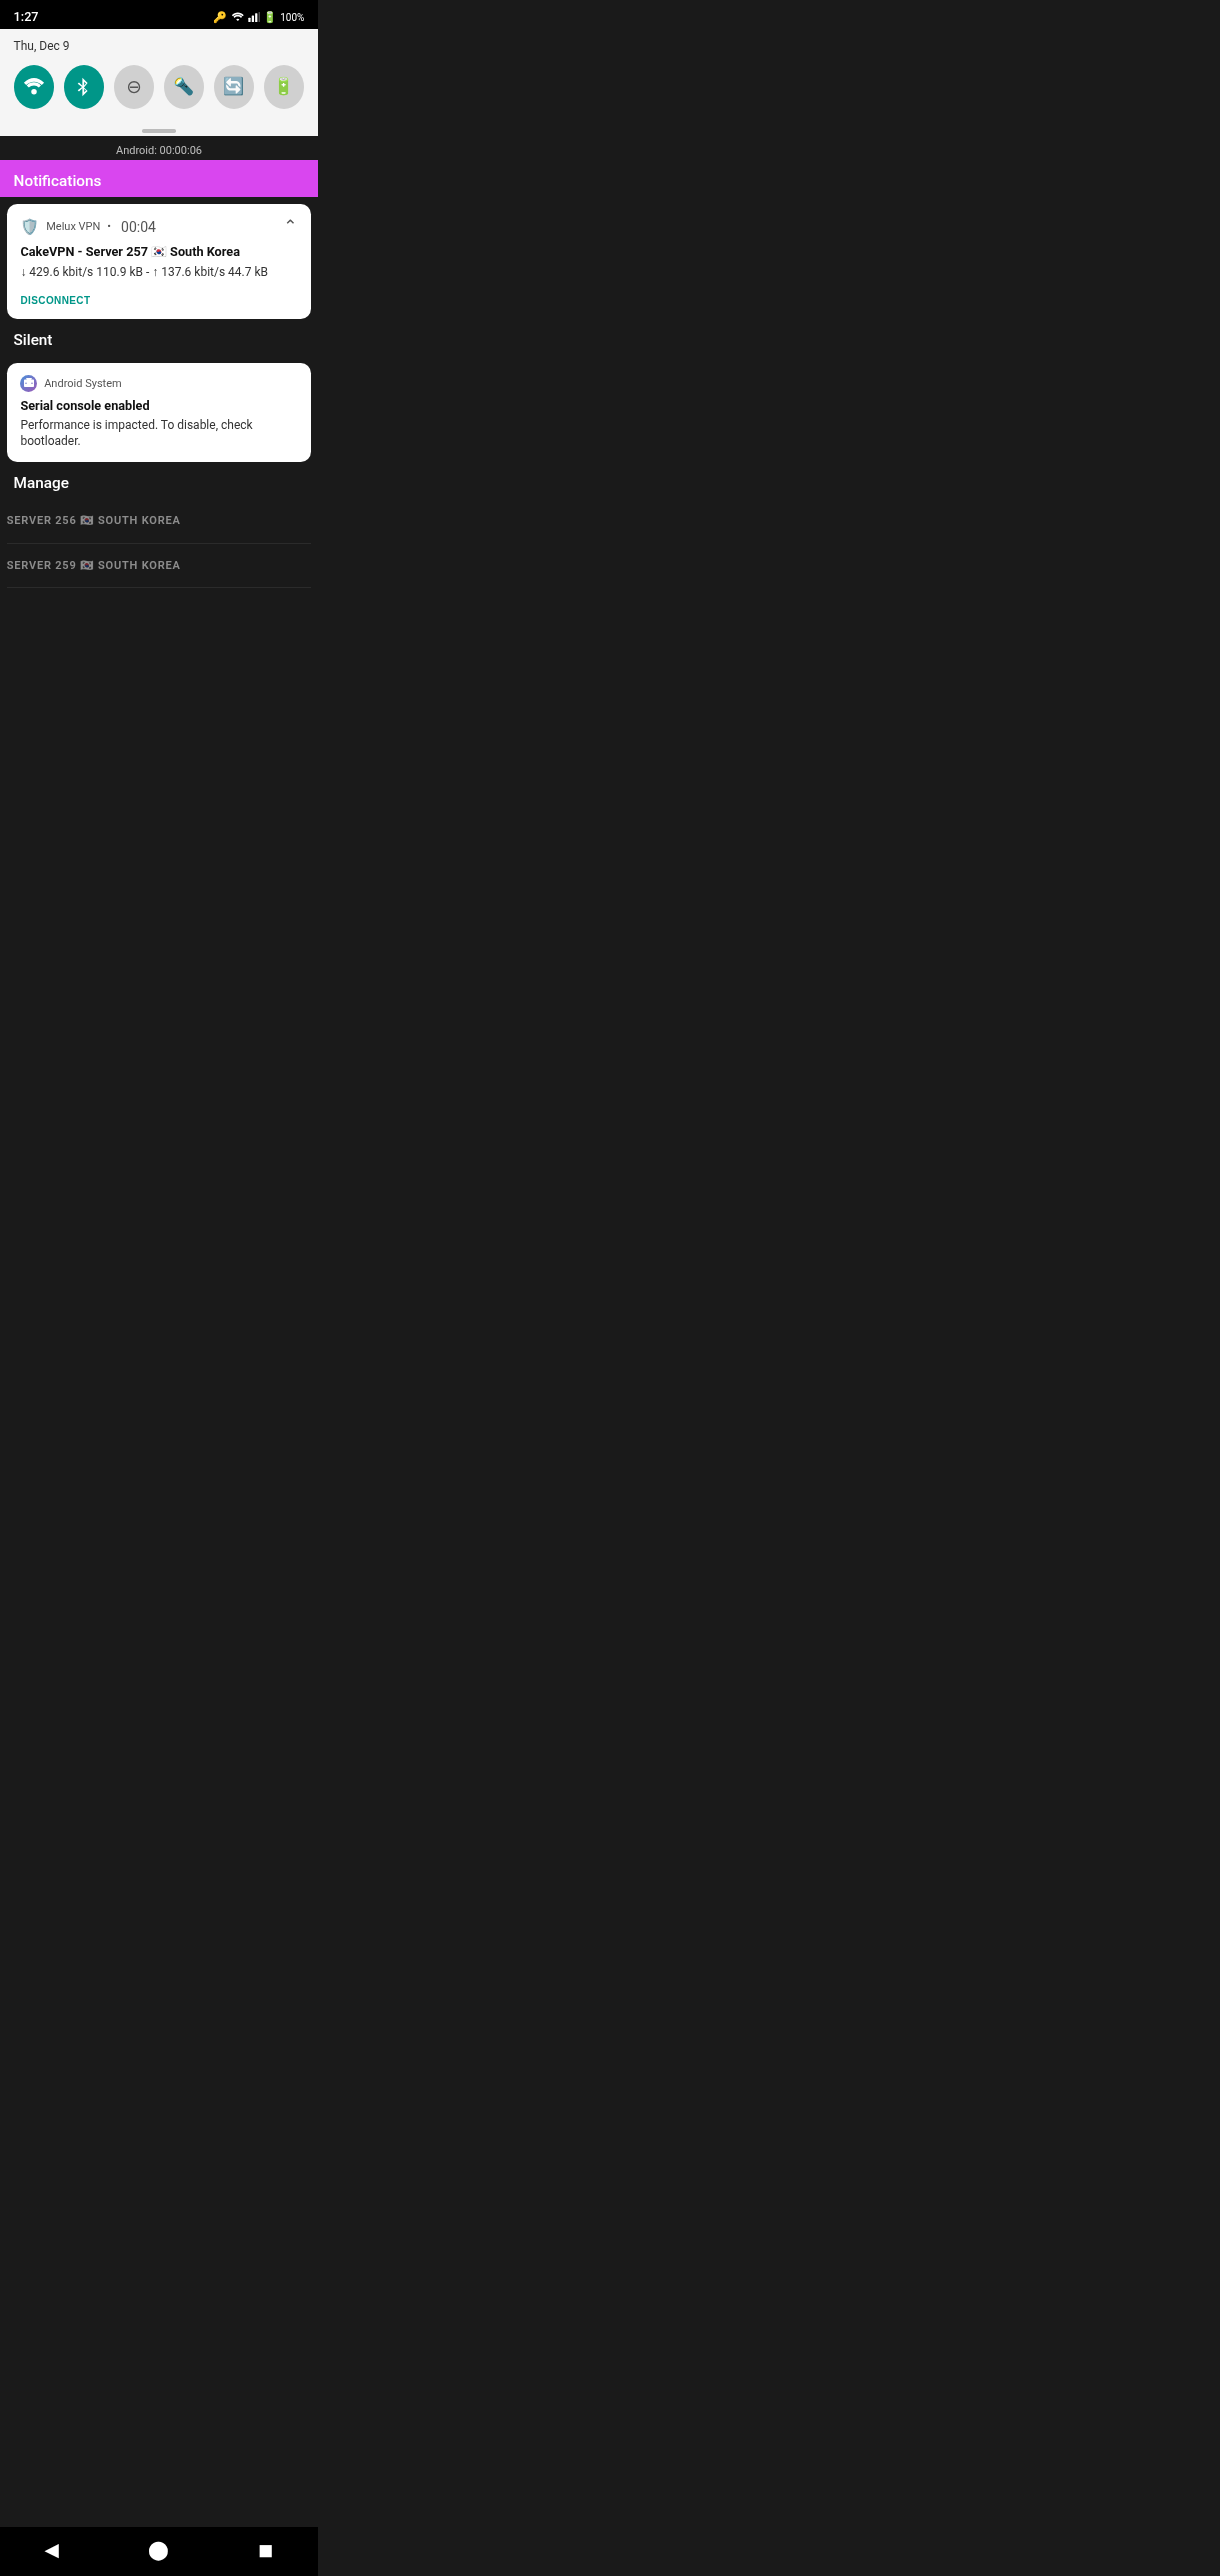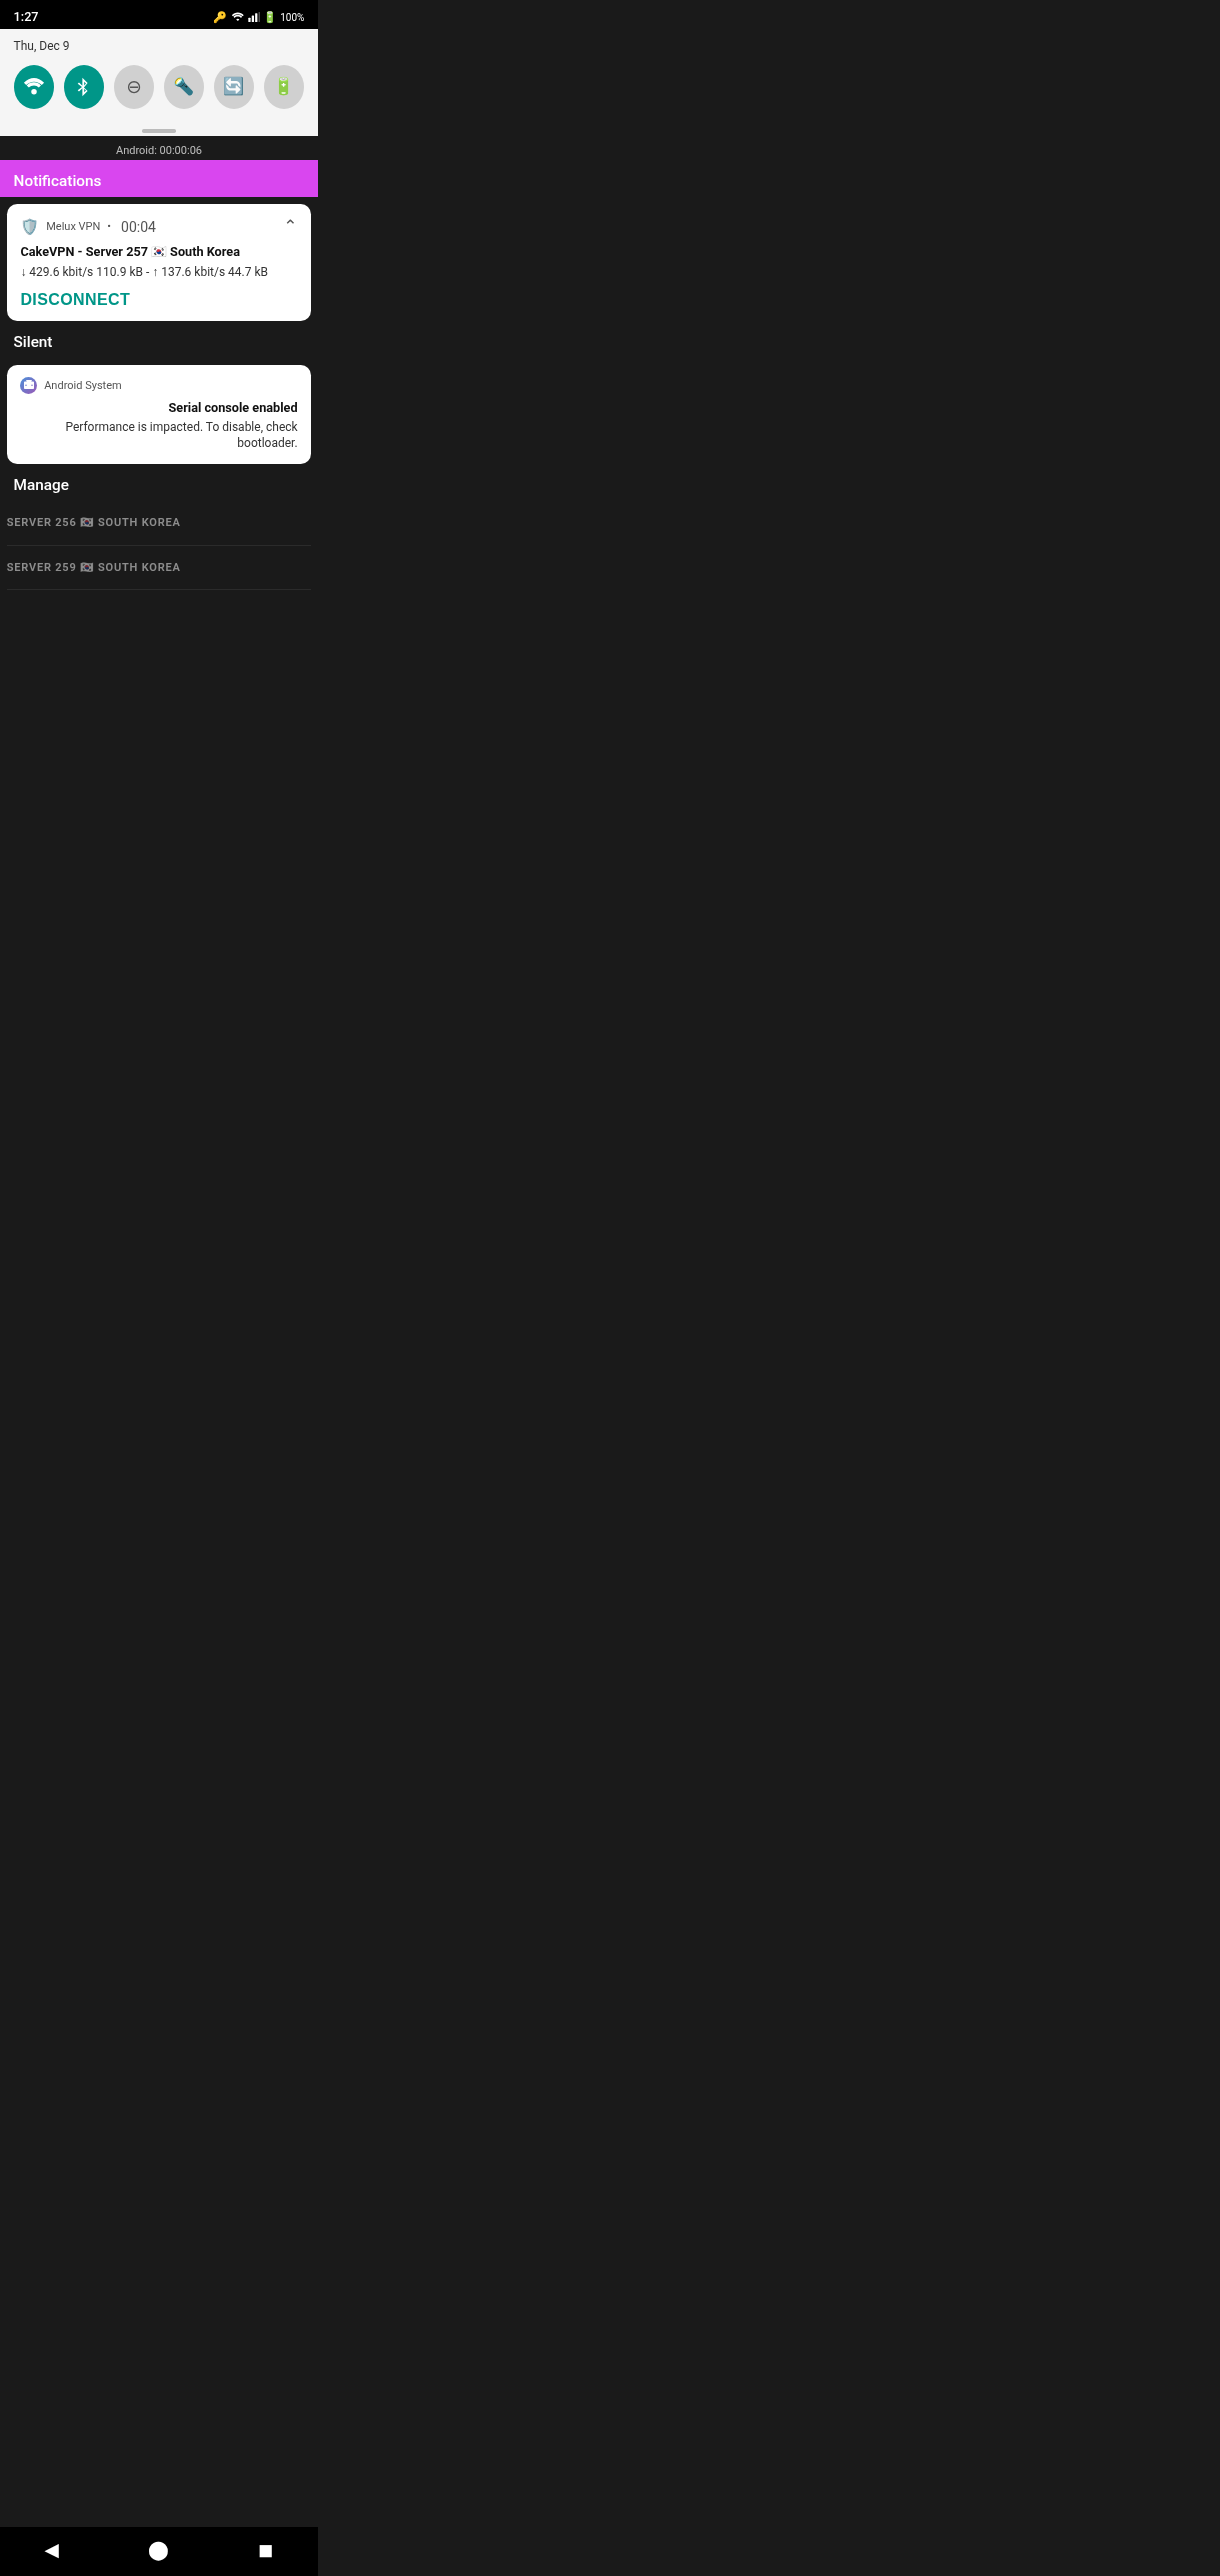--- a/index.html
+++ b/index.html
@@ -166,21 +166,21 @@
 
     .notification-body {
       font-size: 12px;
       color: #333;
       margin-bottom: 10.2px;
       line-height: 1.4;
     }
 
     .notification-action {
       color: #009688;
-      font-size: 16px;
+      font-size: 10px;
       font-weight: 700;
       background: none;
       border: none;
       cursor: pointer;
       padding: 0;
       letter-spacing: 0.4px;
     }
 
     
     .silent-section {
@@ -192,21 +192,20 @@
       font-size: 15.3px;
       font-weight: 500;
     }
 
     
     .system-notification-card {
       background: #fff;
       border-radius: 10.2px;
       margin: 6.8px 6.8px 0;
       padding: 12px 13.6px;
-      text-align: right;
     }
 
     .system-notif-header {
       display: flex;
       align-items: center;
       gap: 6.8px;
       margin-bottom: 6.8px;
     }
 
     .system-icon {

